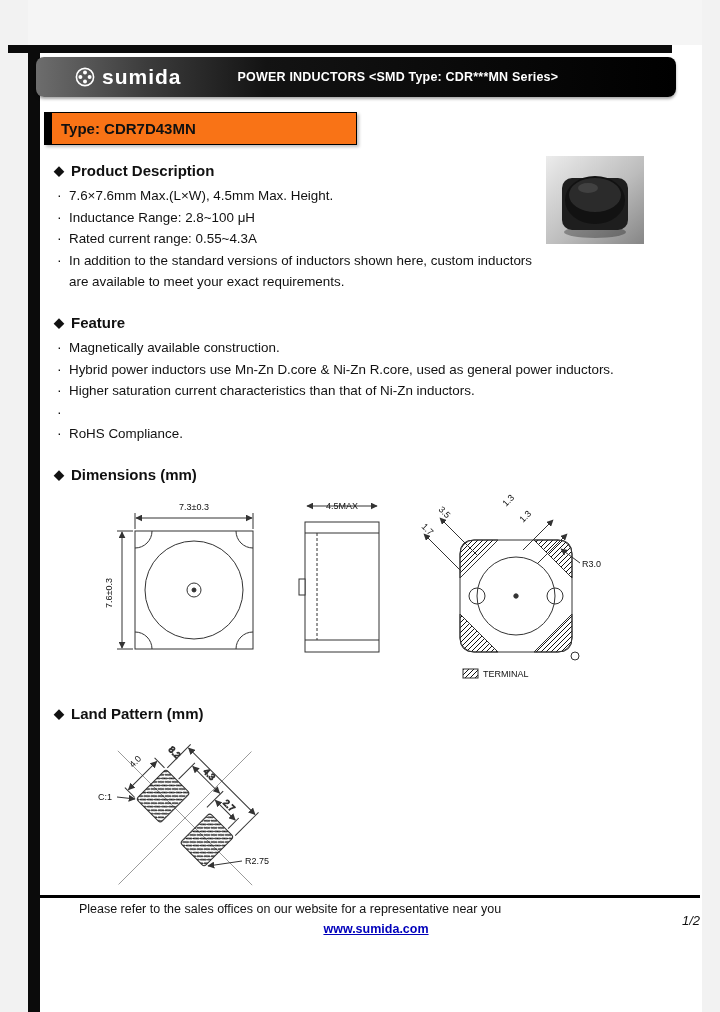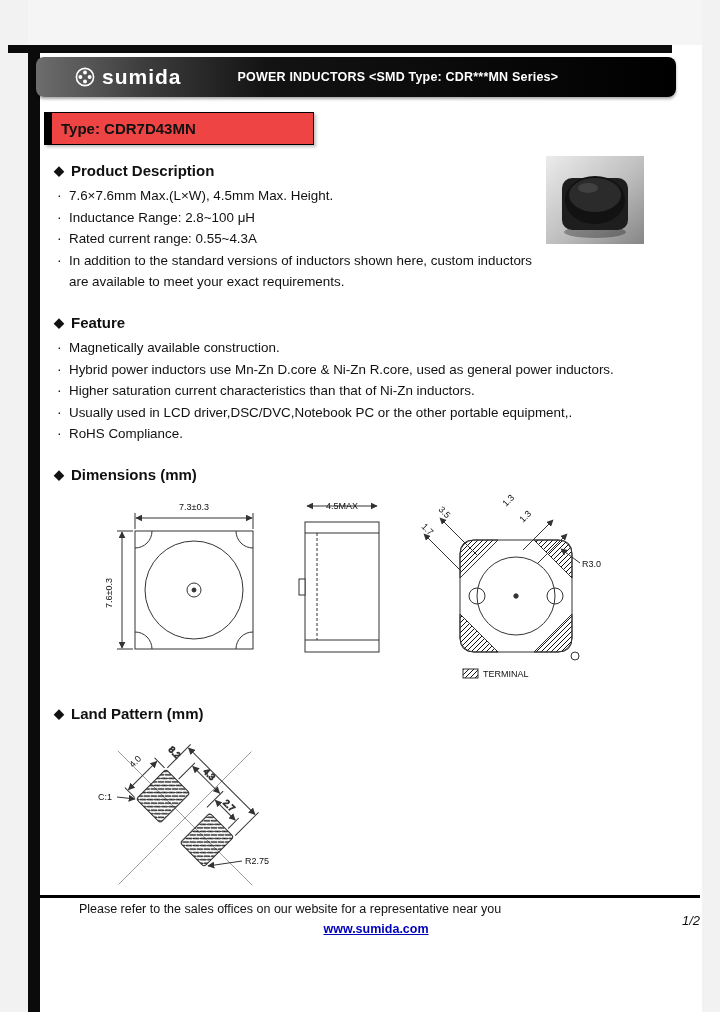--- a/index.html
+++ b/index.html
@@ -22,21 +22,21 @@
     left:36px;top:57px;width:640px;height:40px;border-radius:8px;
     background:linear-gradient(to right,#6d6d6d 0px,#3c3c3c 110px,#131313 230px,#000 640px);
     display:flex;align-items:center;box-shadow:0 2px 3px rgba(0,0,0,.35);
   }
   .logo{display:flex;align-items:center;gap:6px;margin-left:38px;}
   .logo-text{color:#fff;font-weight:bold;font-size:21px;letter-spacing:1px;}
   .header-title{color:#fff;font-weight:bold;font-size:12.5px;margin-left:56px;letter-spacing:.2px;}
 
   
   .type-box{
-    left:44px;top:112px;width:270px;height:33px;background:#ef4444;
+    left:44px;top:112px;width:313px;height:33px;background:#f97316;
     border:1.5px solid #000;border-left:8px solid #000;
     box-shadow:2px 2px 3px rgba(0,0,0,.25);
     font-weight:bold;font-size:15px;line-height:31px;padding-left:9px;box-sizing:border-box;
   }
 
   
   .photo{left:546px;top:156px;width:98px;height:88px;}
 
   
   .heading{display:flex;align-items:center;gap:7px;font-size:15px;font-weight:bold;}
@@ -149,21 +149,20 @@
     <div class="bullet-row">
       <span class="bullet-marker">·</span>
       <span class="bullet-text">Hybrid power inductors use Mn-Zn D.core &amp; Ni-Zn R.core, used as general power inductors.</span>
     </div>
     <div class="bullet-row">
       <span class="bullet-marker">·</span>
       <span class="bullet-text">Higher saturation current characteristics than that of Ni-Zn inductors.</span>
     </div>
     <div class="bullet-row">
       <span class="bullet-marker">·</span>
-      <span class="bullet-text">Usually used in LCD driver,DSC/DVC,Notebook PC or the other portable equipment,.</span>
     </div>
     <div class="bullet-row">
       <span class="bullet-marker">·</span>
       <span class="bullet-text">RoHS Compliance.</span>
     </div>
   </div>
 
   <div class="abs heading h-dims">
     <span class="diamond">◆</span>
     <span>Dimensions (mm)</span>

